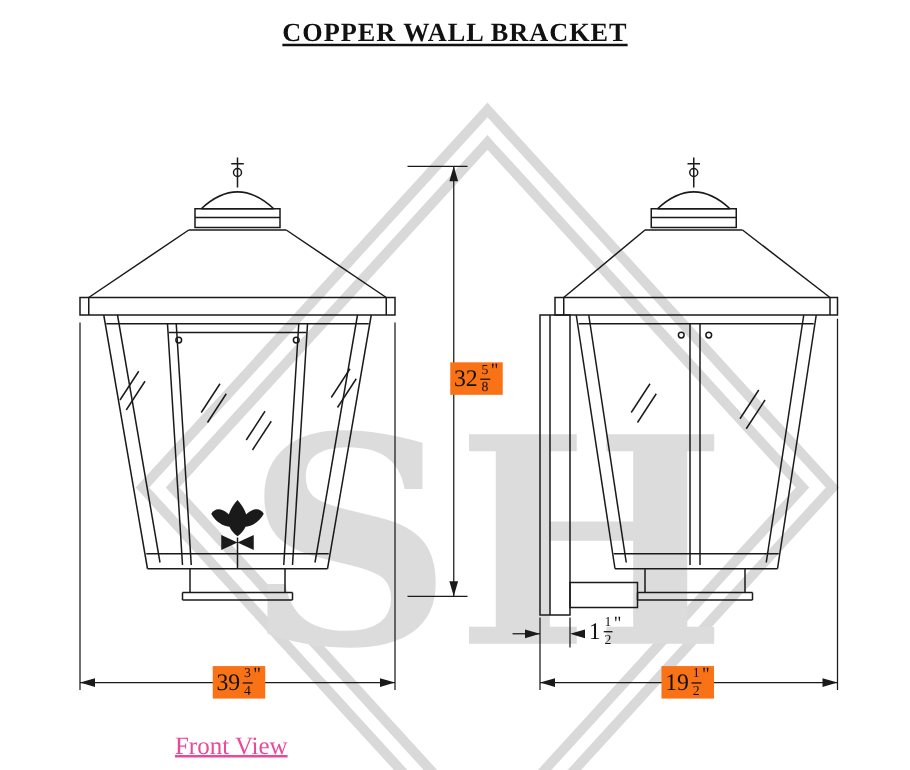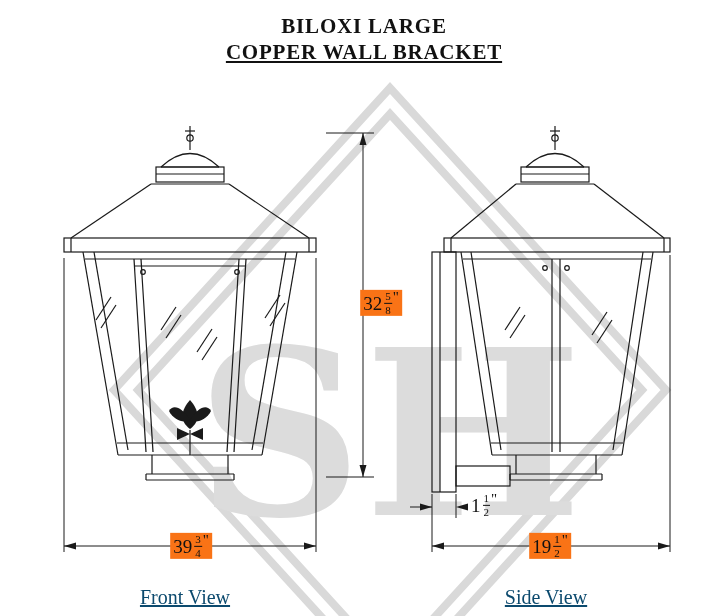--- a/index.html
+++ b/index.html
@@ -23,21 +23,21 @@
     font-size: 21px; font-weight: bold; letter-spacing: 0.8px; color: #111;
   }
   .title-line2 {
     font-size: 21px; font-weight: bold; letter-spacing: 0.8px; color: #111;
     text-decoration: underline;
   }
   .view-label {
     position: absolute;
     transform: translateX(-50%);
     font-size: 20px;
-    color: #0c4a6e;
+    color: #ec4899;
     text-decoration: underline;
     white-space: nowrap;
   }
   .view-label.front { left: 185px; top: 586px; }
   .view-label.side  { left: 546px; top: 586px; }
   .dim {
     position: absolute;
     transform: translate(-50%, -50%);
     display: inline-flex;
     align-items: center;
@@ -260,21 +260,20 @@
         <line x1="410" y1="507" x2="432" y2="507"></line>
         <g fill="#1a1a1a" stroke="none">
           <polygon points="432,507 420,503.5 420,510.5"></polygon>
           <polygon points="456,507 468,503.5 468,510.5"></polygon>
         </g>
       </g>
     </g>
   </svg>
 
   <div class="title-block">
-    <div class="title-line1">BILOXI LARGE</div>
     <div class="title-line2">COPPER WALL BRACKET</div>
   </div>
 
   <div class="dim h-height">
     <span>32</span>
     <span class="frac">
       <span class="num">5</span>
       <span class="den">8</span>
     </span>
     <span class="unit">"</span>
@@ -301,15 +300,14 @@
   <div class="dim h-bracket left-anchor">
     <span>1</span>
     <span class="frac">
       <span class="num">1</span>
       <span class="den">2</span>
     </span>
     <span class="unit">"</span>
   </div>
 
   <div class="view-label front">Front View</div>
-  <div class="view-label side">Side View</div>
 
 </div>
 
 </body></html>

